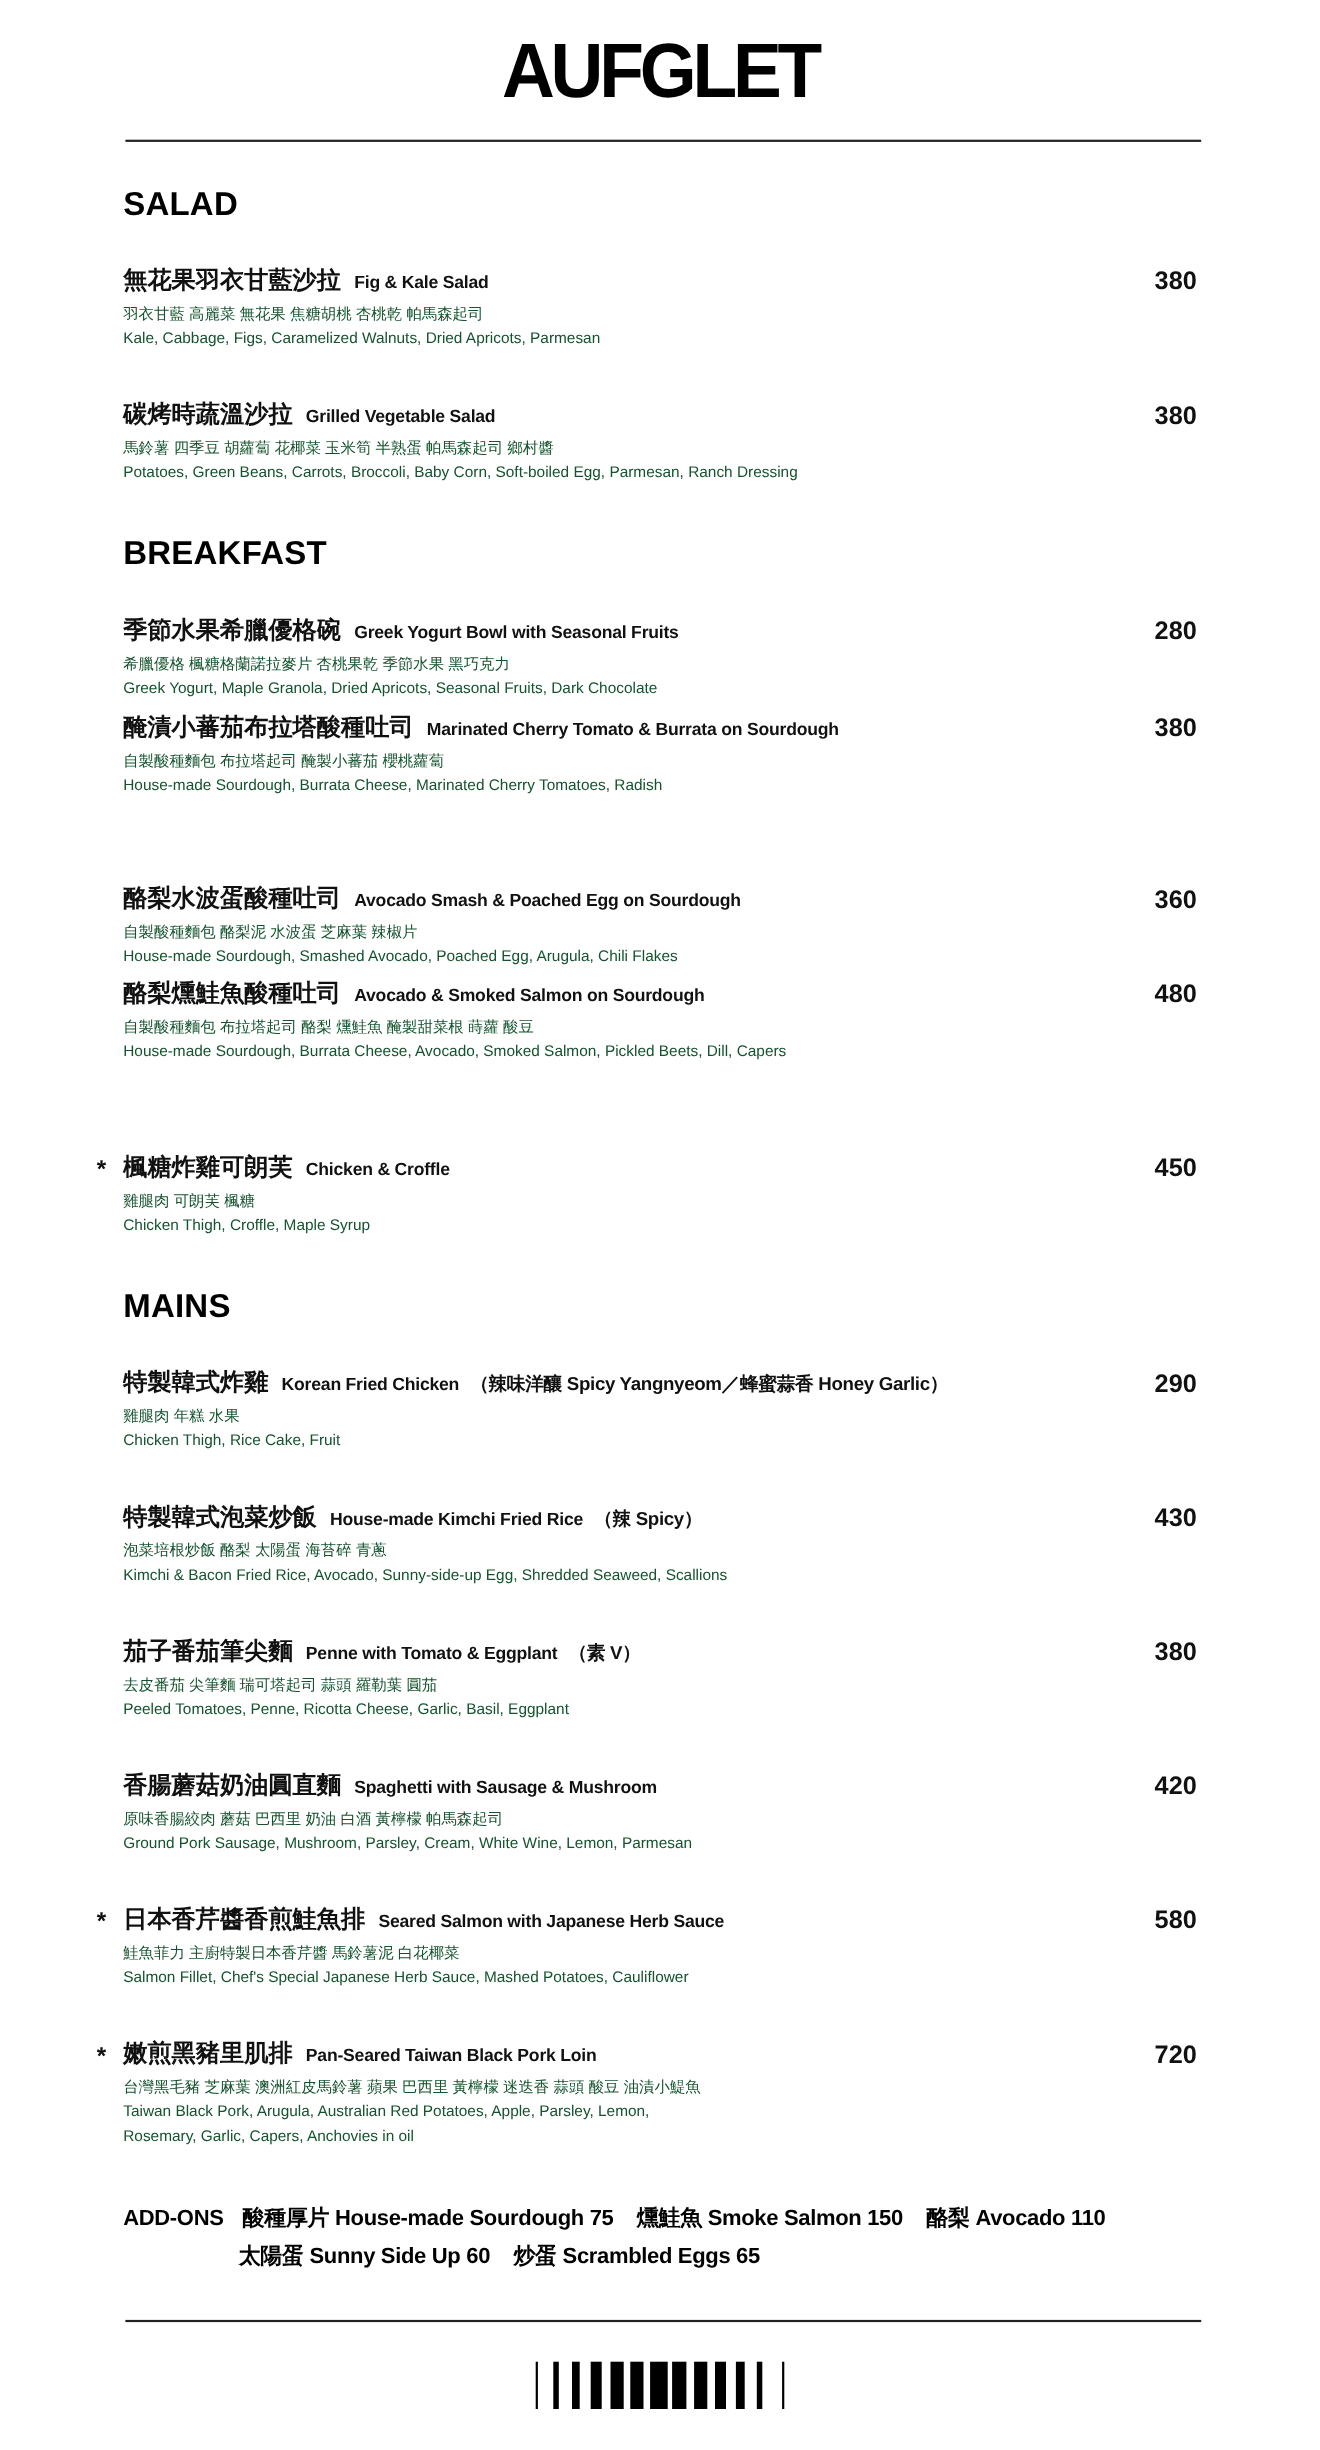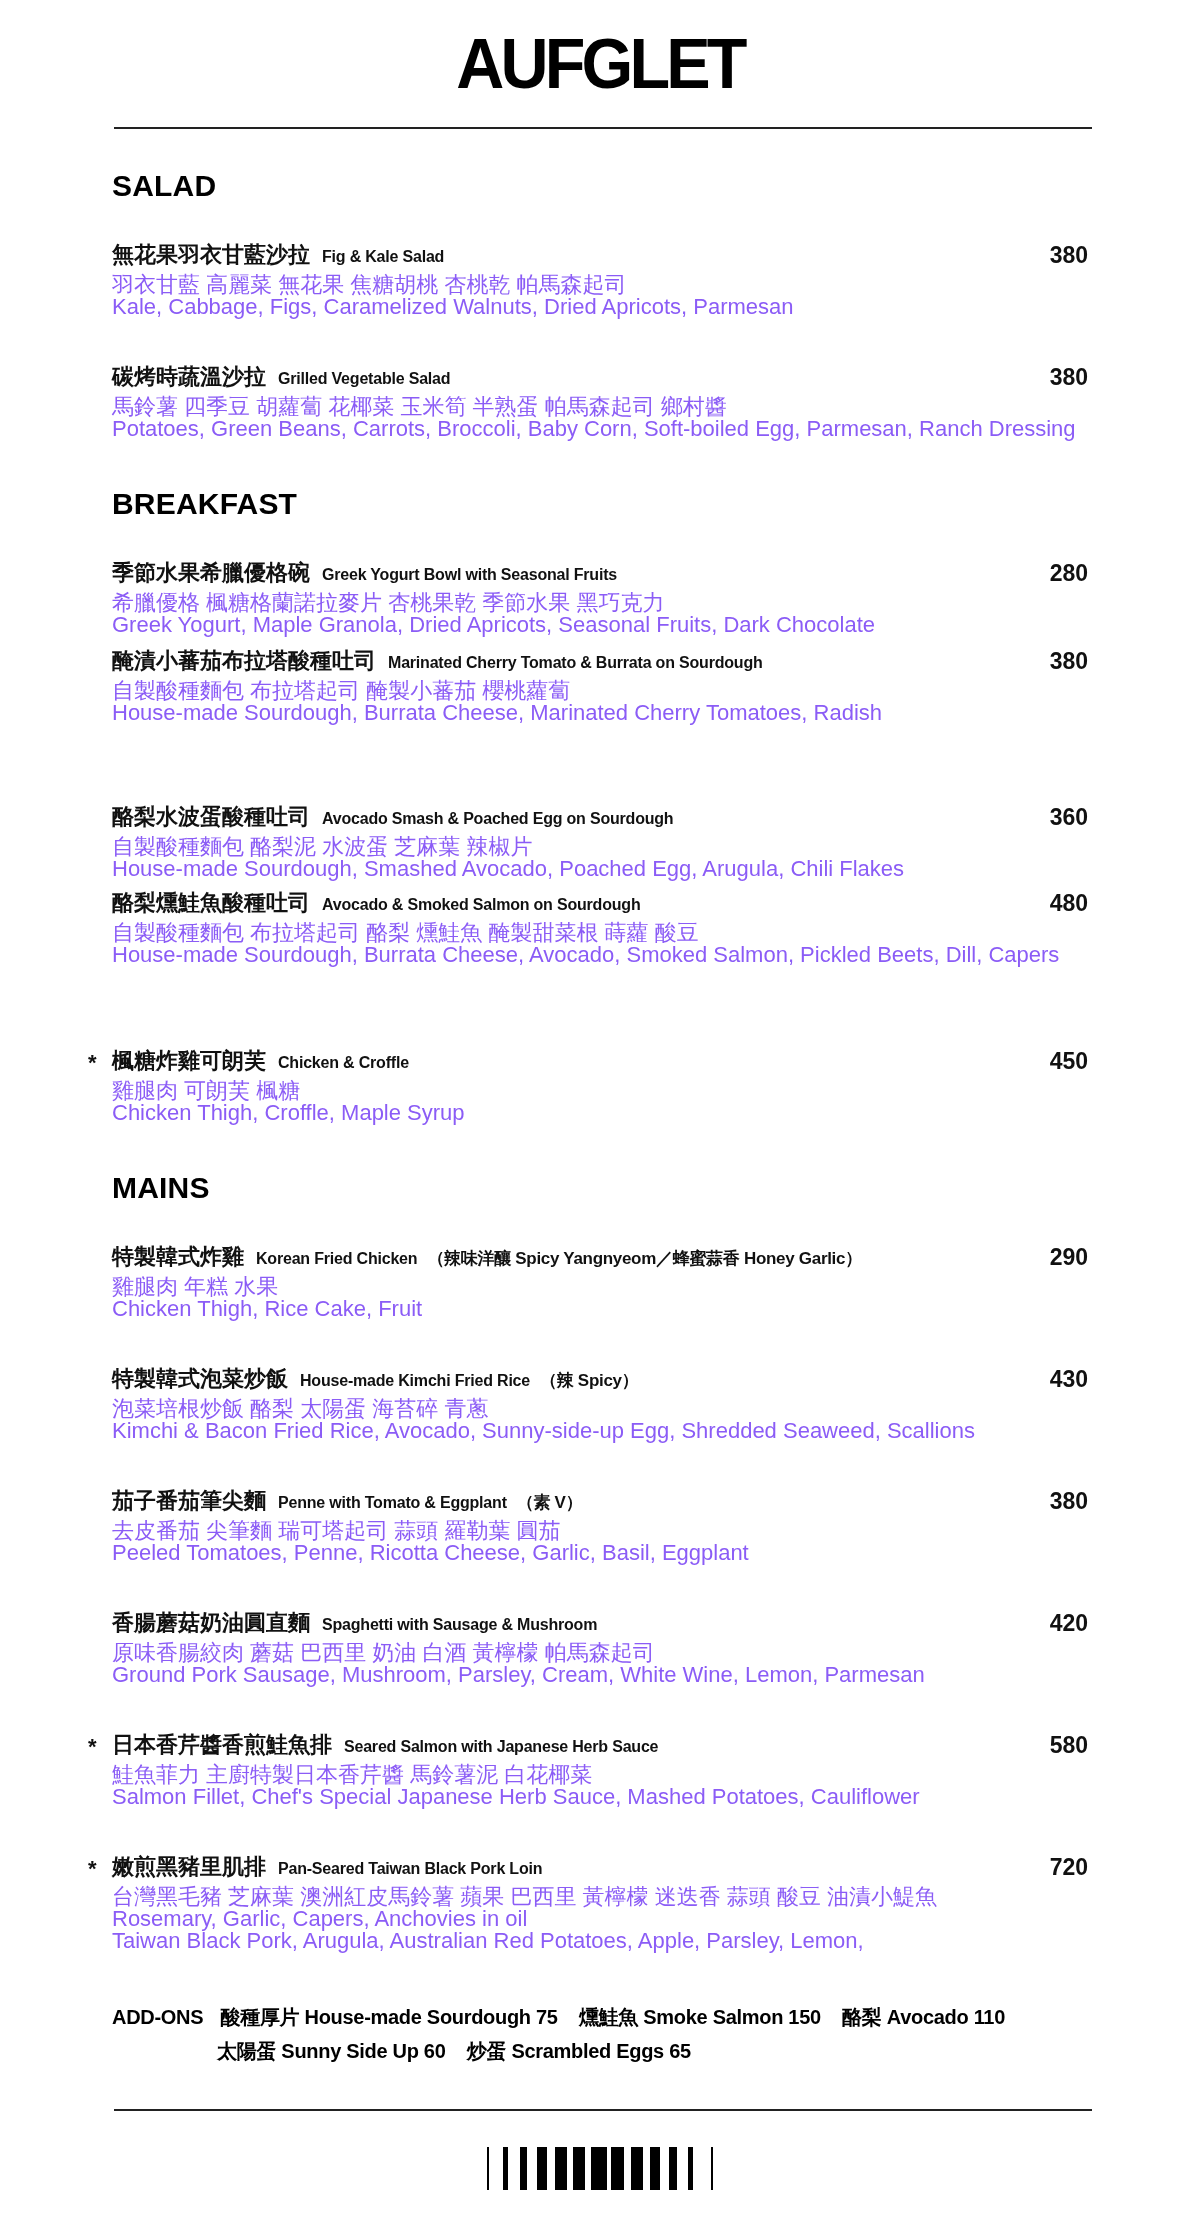--- a/index.html
+++ b/index.html
@@ -26,21 +26,21 @@
   .item-head { display: flex; align-items: baseline; height: 30px; position: relative; }
   .star {
     position: absolute; left: -24px; top: 2px; font-size: 22px; font-weight: 700; line-height: 30px;
   }
   .name-zh { font-size: 22px; font-weight: 700; line-height: 30px; white-space: nowrap; }
   .name-en { font-size: 16px; font-weight: 700; line-height: 30px; margin-left: 12px; white-space: nowrap; letter-spacing: -0.2px; }
   .note { font-size: 17px; font-weight: 700; margin-left: 10px; white-space: nowrap; letter-spacing: -0.3px; }
   .price {
     position: absolute; right: 4px; top: 0; font-size: 23px; font-weight: 700; line-height: 30px;
   }
-  .desc { margin-top: 4px; font-size: 22px; line-height: 22px; color: #8b5cf6; }
+  .desc { margin-top: 4px; font-size: 14px; line-height: 22px; color: #14532d; }
   .desc .zh { display: block; }
   .desc .en { display: block; }
 
   .addons { position: absolute; left: 112px; top: 2000px; font-size: 20px; font-weight: 700; line-height: 34px; color: #000; letter-spacing: -0.3px; }
   .addons .row { white-space: nowrap; }
   .addons .label { margin-right: 12px; }
   .addons .row2 { padding-left: 105px; }
   .addons .addon { margin-right: 16px; }
 
   .barcode { position: absolute; top: 2147px; left: 0; width: 1200px; height: 43px; }
@@ -209,22 +209,22 @@
 
 <div class="item" style="top:1852px">
   <div class="item-head">
     <span class="star">*</span>
     <span class="name-zh">嫩煎黑豬里肌排</span>
     <span class="name-en">Pan-Seared Taiwan Black Pork Loin</span>
     <span class="price">720</span>
   </div>
   <div class="desc">
     <span class="zh">台灣黑毛豬 芝麻葉 澳洲紅皮馬鈴薯 蘋果 巴西里 黃檸檬 迷迭香 蒜頭 酸豆 油漬小鯷魚</span>
+    <span class="en">Taiwan Black Pork, Arugula, Australian Red Potatoes, Apple, Parsley, Lemon,</span>
     <span class="en">Rosemary, Garlic, Capers, Anchovies in oil</span>
-    <span class="en">Taiwan Black Pork, Arugula, Australian Red Potatoes, Apple, Parsley, Lemon,</span>
   </div>
 </div>
 
 <div class="addons">
   <div class="row">
     <span class="label">ADD-ONS</span>
     <span class="addon">酸種厚片 House-made Sourdough 75</span>
     <span class="addon">燻鮭魚 Smoke Salmon 150</span>
     <span class="addon">酪梨 Avocado 110</span>
   </div>

